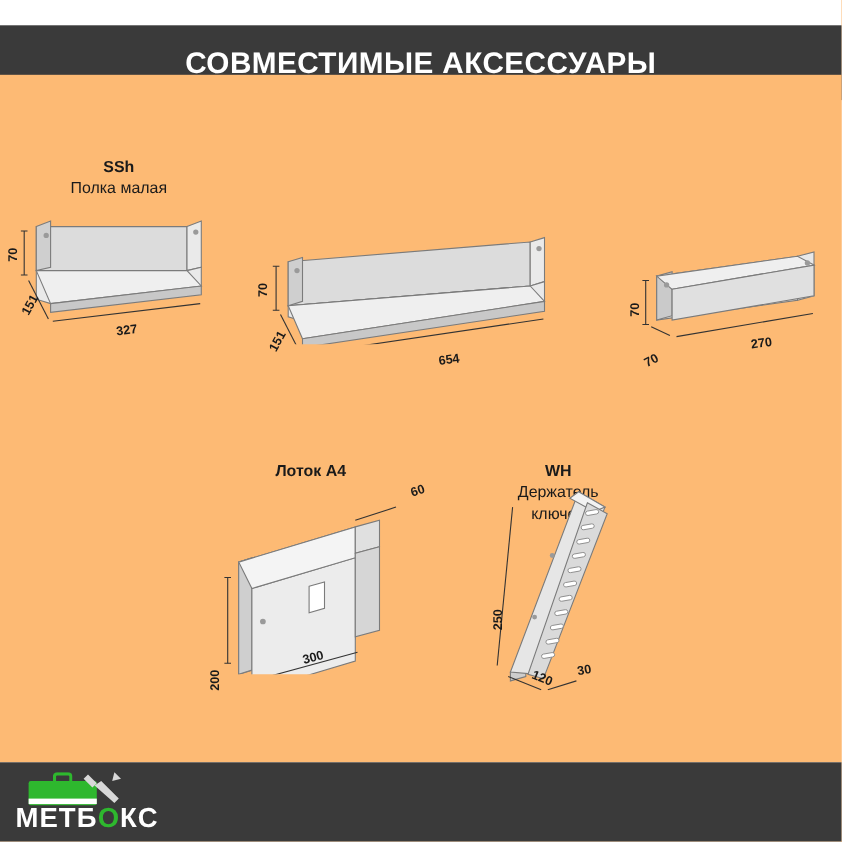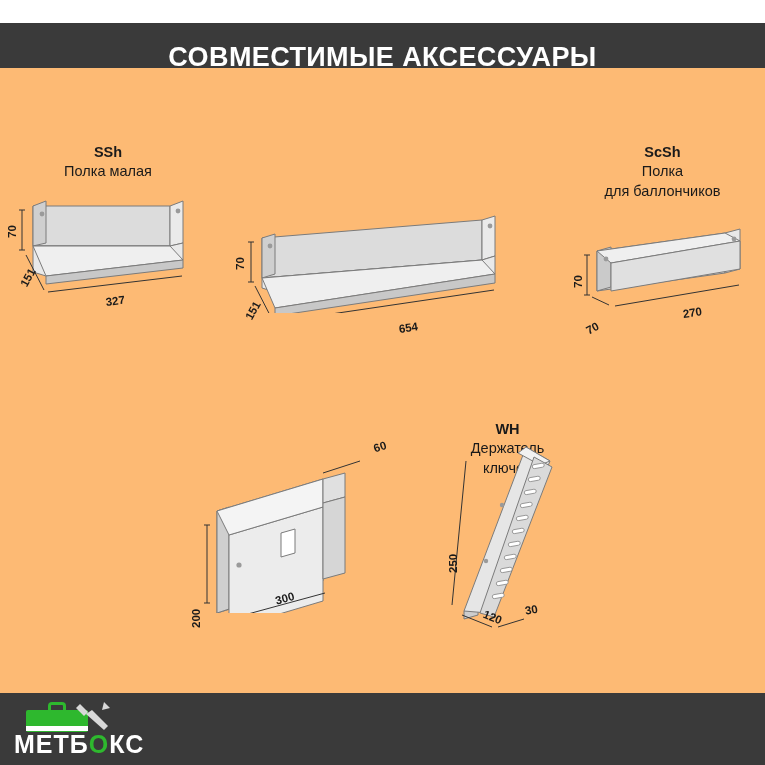--- a/index.html
+++ b/index.html
@@ -195,27 +195,20 @@
       <line x1="11" y1="44" x2="17" y2="44" stroke="#333" stroke-width="1"></line>
       <line x1="11" y1="84" x2="17" y2="84" stroke="#333" stroke-width="1"></line>
       <line x1="18" y1="88" x2="36" y2="123" stroke="#333" stroke-width="1"></line>
       <line x1="40" y1="124" x2="257" y2="92" stroke="#333" stroke-width="1"></line>
     </svg>
   </div>
   <div class="dim rot-90" style="left:234px; top:202px;">70</div>
   <div class="dim rot-deg" style="left:243px; top:248px; transform: rotate(-61deg);">151</div>
   <div class="dim rot-deg" style="left:398px; top:255px; transform: rotate(-8deg);">654</div>
 
-  <div class="item" style="left:570px; top:55px; width:185px;">
-    <div class="item-label">
-      <b>ScSh</b>
-      <span>Полка
-для баллончиков</span>
-    </div>
-  </div>
 
   <div class="fig" style="left:575px; top:125px; width:185px; height:115px;">
     <svg width="185" height="115" viewBox="0 0 185 115">
       <polygon points="22,58 150,40 150,80 22,98" fill="#d8d8d8" stroke="#7b7b7b" stroke-width="1"></polygon>
       <polygon points="22,58 36,54 36,94 22,98" fill="#cacaca" stroke="#7b7b7b" stroke-width="1"></polygon>
       <polygon points="150,40 165,36 165,76 150,80" fill="#e8e8e8" stroke="#7b7b7b" stroke-width="1"></polygon>
       <polygon points="22,58 36,70 165,48 150,40" fill="#efefef" stroke="#7b7b7b" stroke-width="1"></polygon>
       <polygon points="36,70 165,48 165,76 36,98" fill="#e0e0e0" stroke="#7b7b7b" stroke-width="1"></polygon>
       <circle cx="31" cy="66" r="2.4" fill="#9a9a9a"></circle>
       <circle cx="159" cy="46" r="2.4" fill="#9a9a9a"></circle>
@@ -223,20 +216,25 @@
       <line x1="9" y1="62" x2="15" y2="62" stroke="#333" stroke-width="1"></line>
       <line x1="9" y1="102" x2="15" y2="102" stroke="#333" stroke-width="1"></line>
       <line x1="17" y1="104" x2="34" y2="112" stroke="#333" stroke-width="1"></line>
       <line x1="40" y1="113" x2="164" y2="92" stroke="#333" stroke-width="1"></line>
     </svg>
   </div>
   <div class="dim rot-90" style="left:572px; top:220px;">70</div>
   <div class="dim rot-deg" style="left:584px; top:258px; transform: rotate(-28deg);">70</div>
   <div class="dim rot-deg" style="left:682px; top:240px; transform: rotate(-8deg);">270</div>
 
+  <div class="item" style="left:190px; top:332px; width:185px;">
+    <div class="item-label">
+      <b>Лоток A4</b>
+    </div>
+  </div>
 
   <div class="fig" style="left:195px; top:385px; width:195px; height:160px;">
     <svg width="195" height="160" viewBox="0 0 195 160">
 
       <line x1="128" y1="20" x2="165" y2="8" stroke="#333" stroke-width="1"></line>
 
       <polygon points="22,58 128,26 128,128 22,160" fill="#e4e4e4" stroke="#7b7b7b" stroke-width="1"></polygon>
 
       <polygon points="22,58 34,54 34,156 22,160" fill="#cfcfcf" stroke="#7b7b7b" stroke-width="1"></polygon>
 

